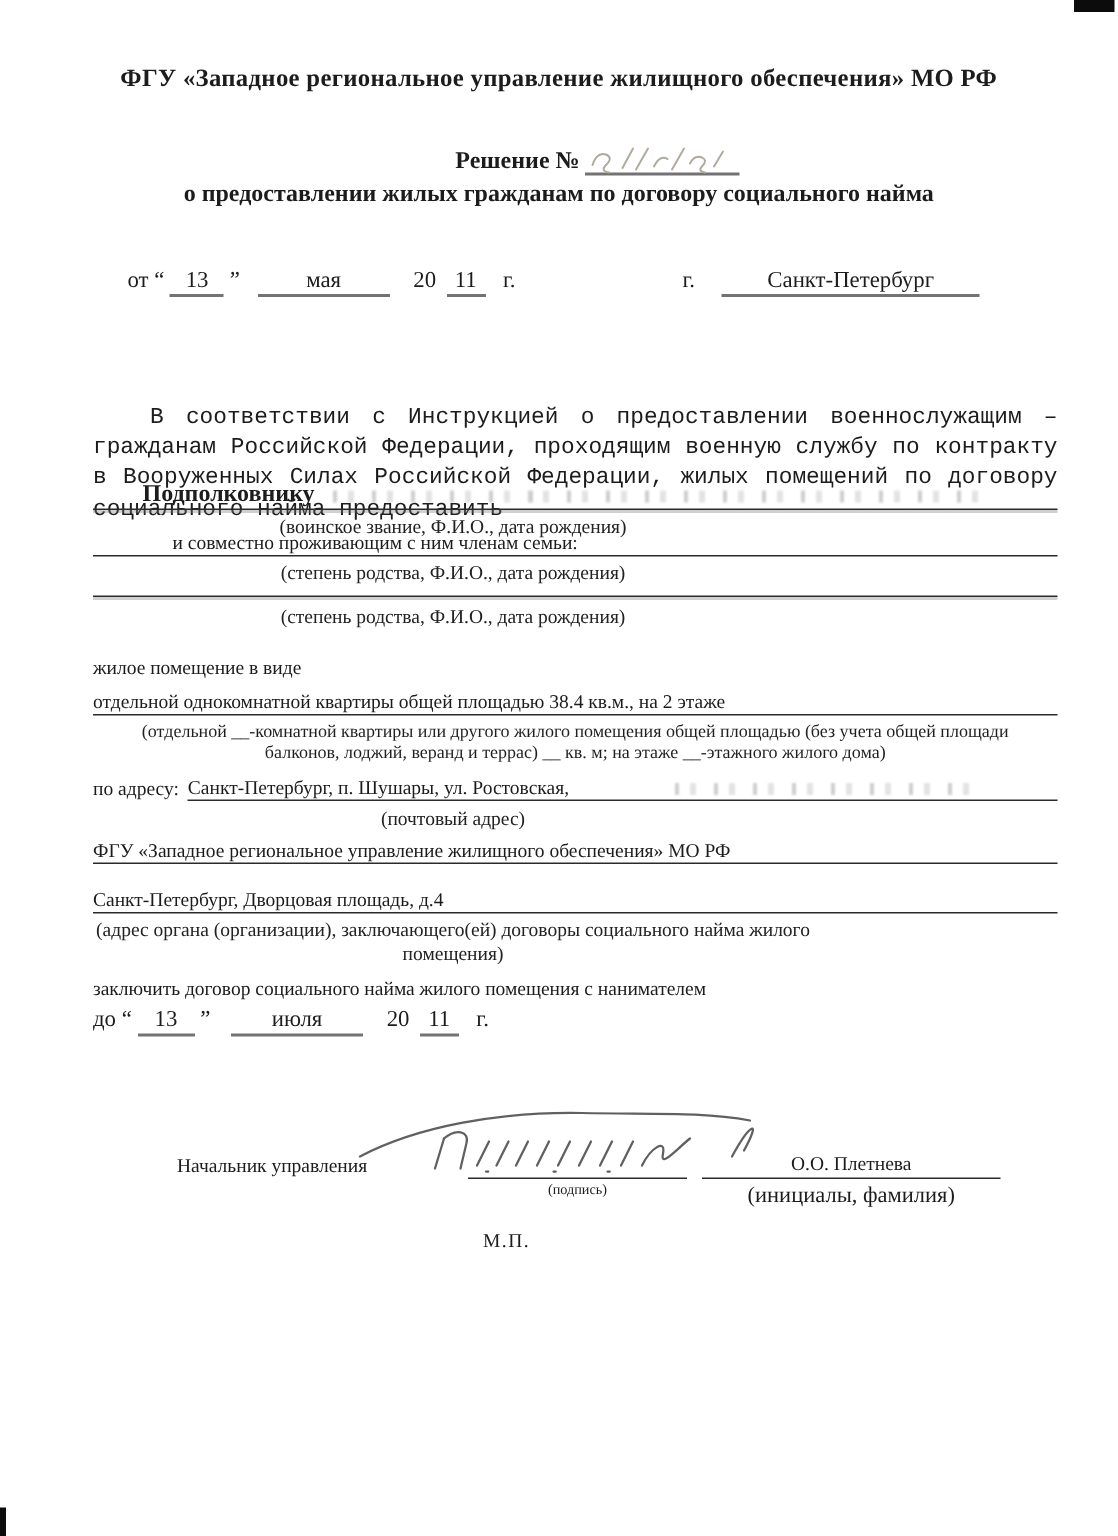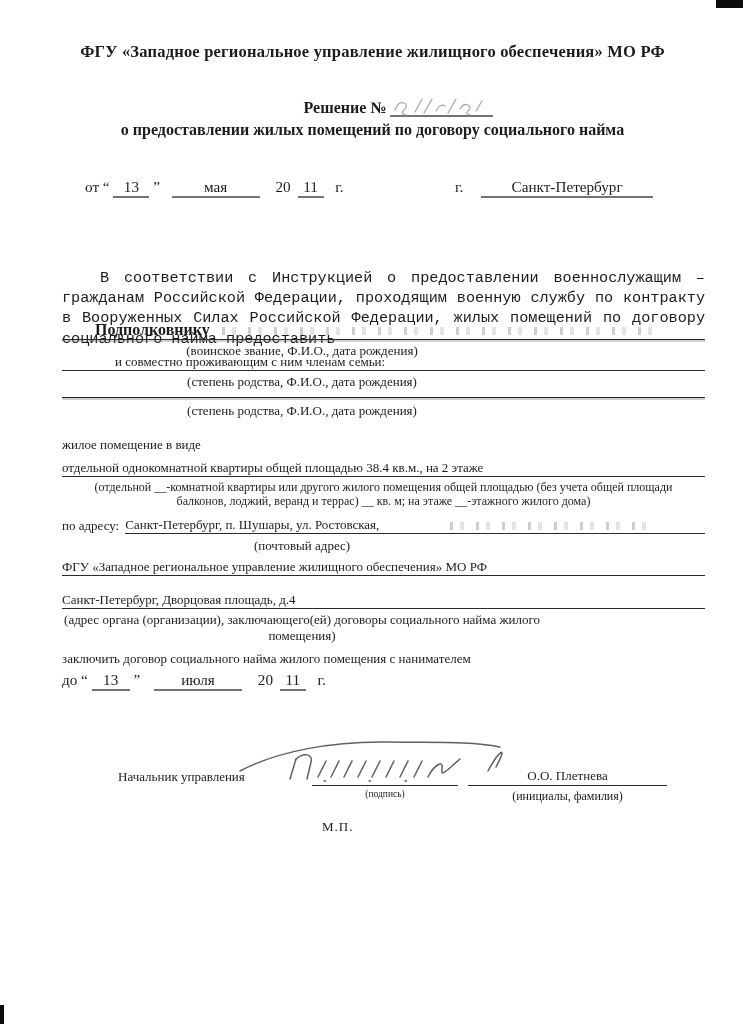--- a/index.html
+++ b/index.html
@@ -51,21 +51,21 @@
           <path d="M34 19 l8 -14"></path>
           <path d="M46 17 q4 -8 9 -5"></path>
           <path d="M58 19 l8 -14"></path>
           <path d="M70 15 q3 -6 8 -4 q4 2 0 6 q-3 3 2 4"></path>
           <path d="M86 17 l6 -10"></path>
         </g>
       </svg>
     </span>
   </div>
 
-  <div class="abs h2 center" style="left:0;top:121px;width:745px;">о предоставлении жилых помещений по договору социального найма</div>
+  <div class="abs h2 center" style="left:0;top:121px;width:745px;">о предоставлении жилых гражданам по договору социального найма</div>
 
   <div class="abs daterow" style="left:85px;top:178px;">
     <span>от “</span>
     <span class="u" style="width:36px;">13</span>
     <span>”</span>
     <span class="u" style="width:88px;margin-left:8px;">мая</span>
     <span style="margin-left:12px;">20</span>
     <span class="u" style="width:26px;margin-left:3px;">11</span>
     <span style="margin-left:8px;">г.</span>
   </div>
@@ -145,17 +145,17 @@
         <path d="M131 44 l1.5 0"></path>
         <path d="M167 44 l1.5 0"></path>
     </g>
   </svg>
 
   <div class="sig-line" style="left:312px;top:785px;width:146px;"></div>
   <div class="abs center" style="left:312px;top:789px;width:146px;font-size:9.5px;">(подпись)</div>
 
   <div class="abs center txt" style="left:468px;top:768px;width:199px;">О.О. Плетнева</div>
   <div class="sig-line" style="left:468px;top:785px;width:199px;"></div>
-  <div class="abs center" style="left:468px;top:789px;width:199px;font-size:12px;">(инициалы, фамилия)</div>
+  <div class="abs center" style="left:468px;top:789px;width:199px;font-size:15px;">(инициалы, фамилия)</div>
 
   <div class="abs txt" style="left:322px;top:819px;letter-spacing:1px;">М.П.</div>
 
 </div>
 
 </body></html>

